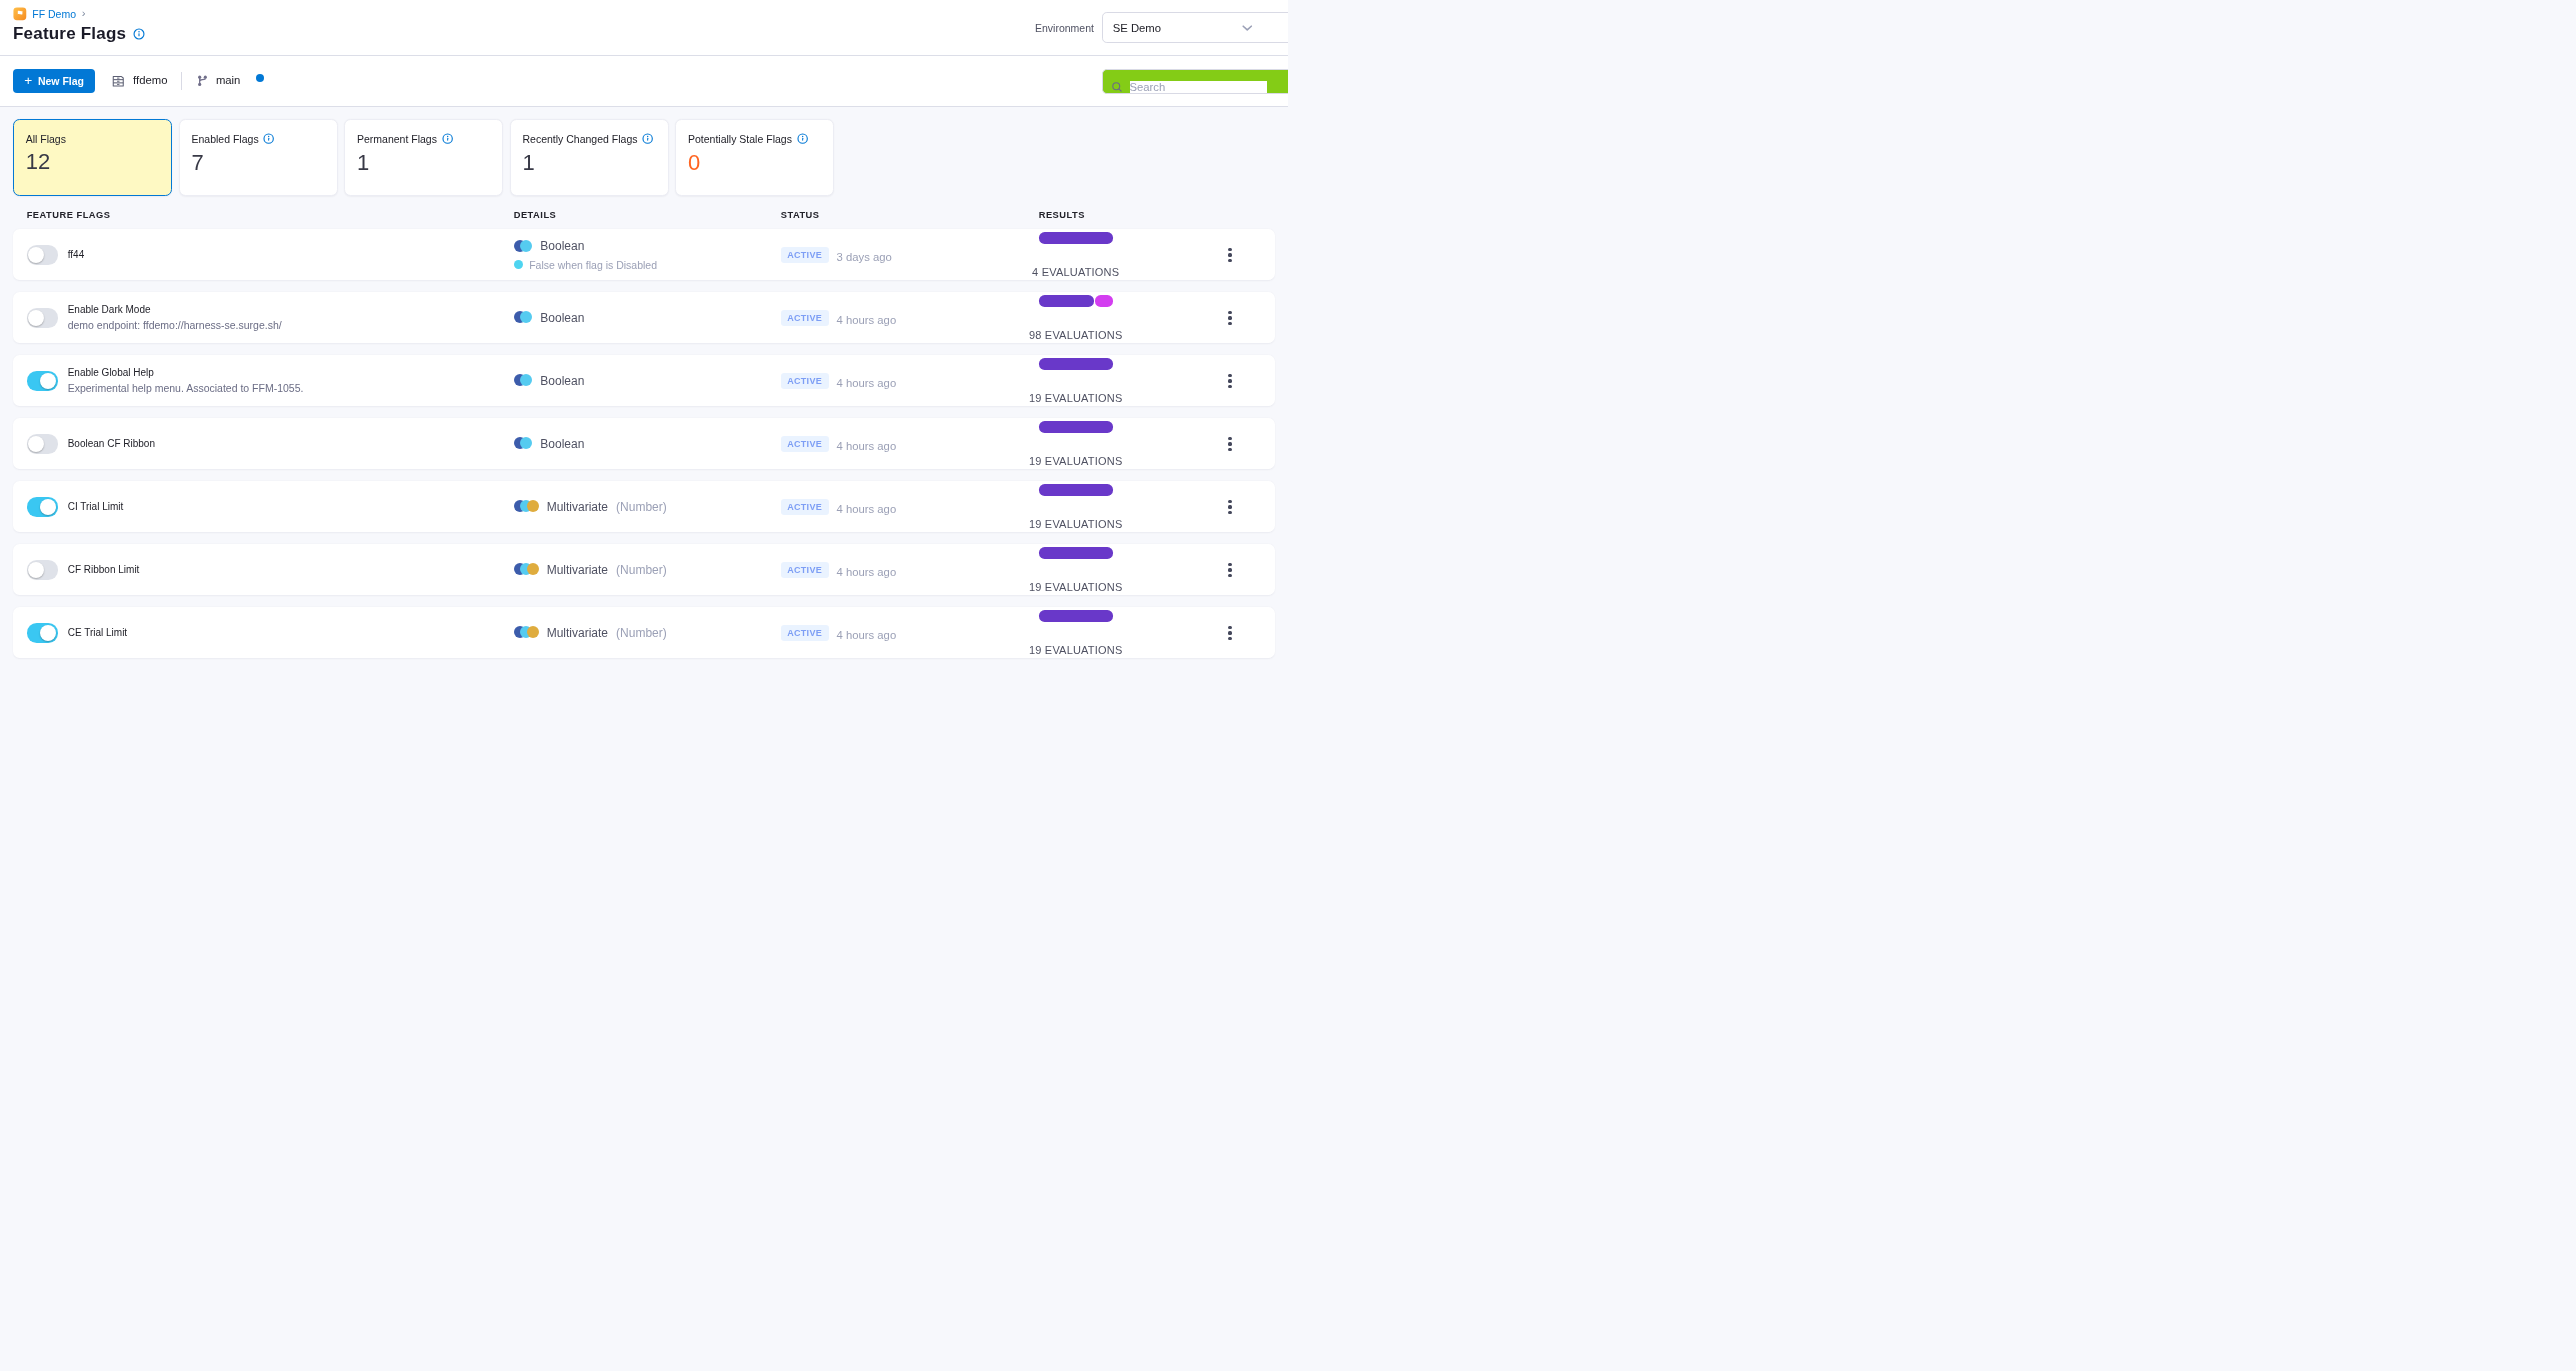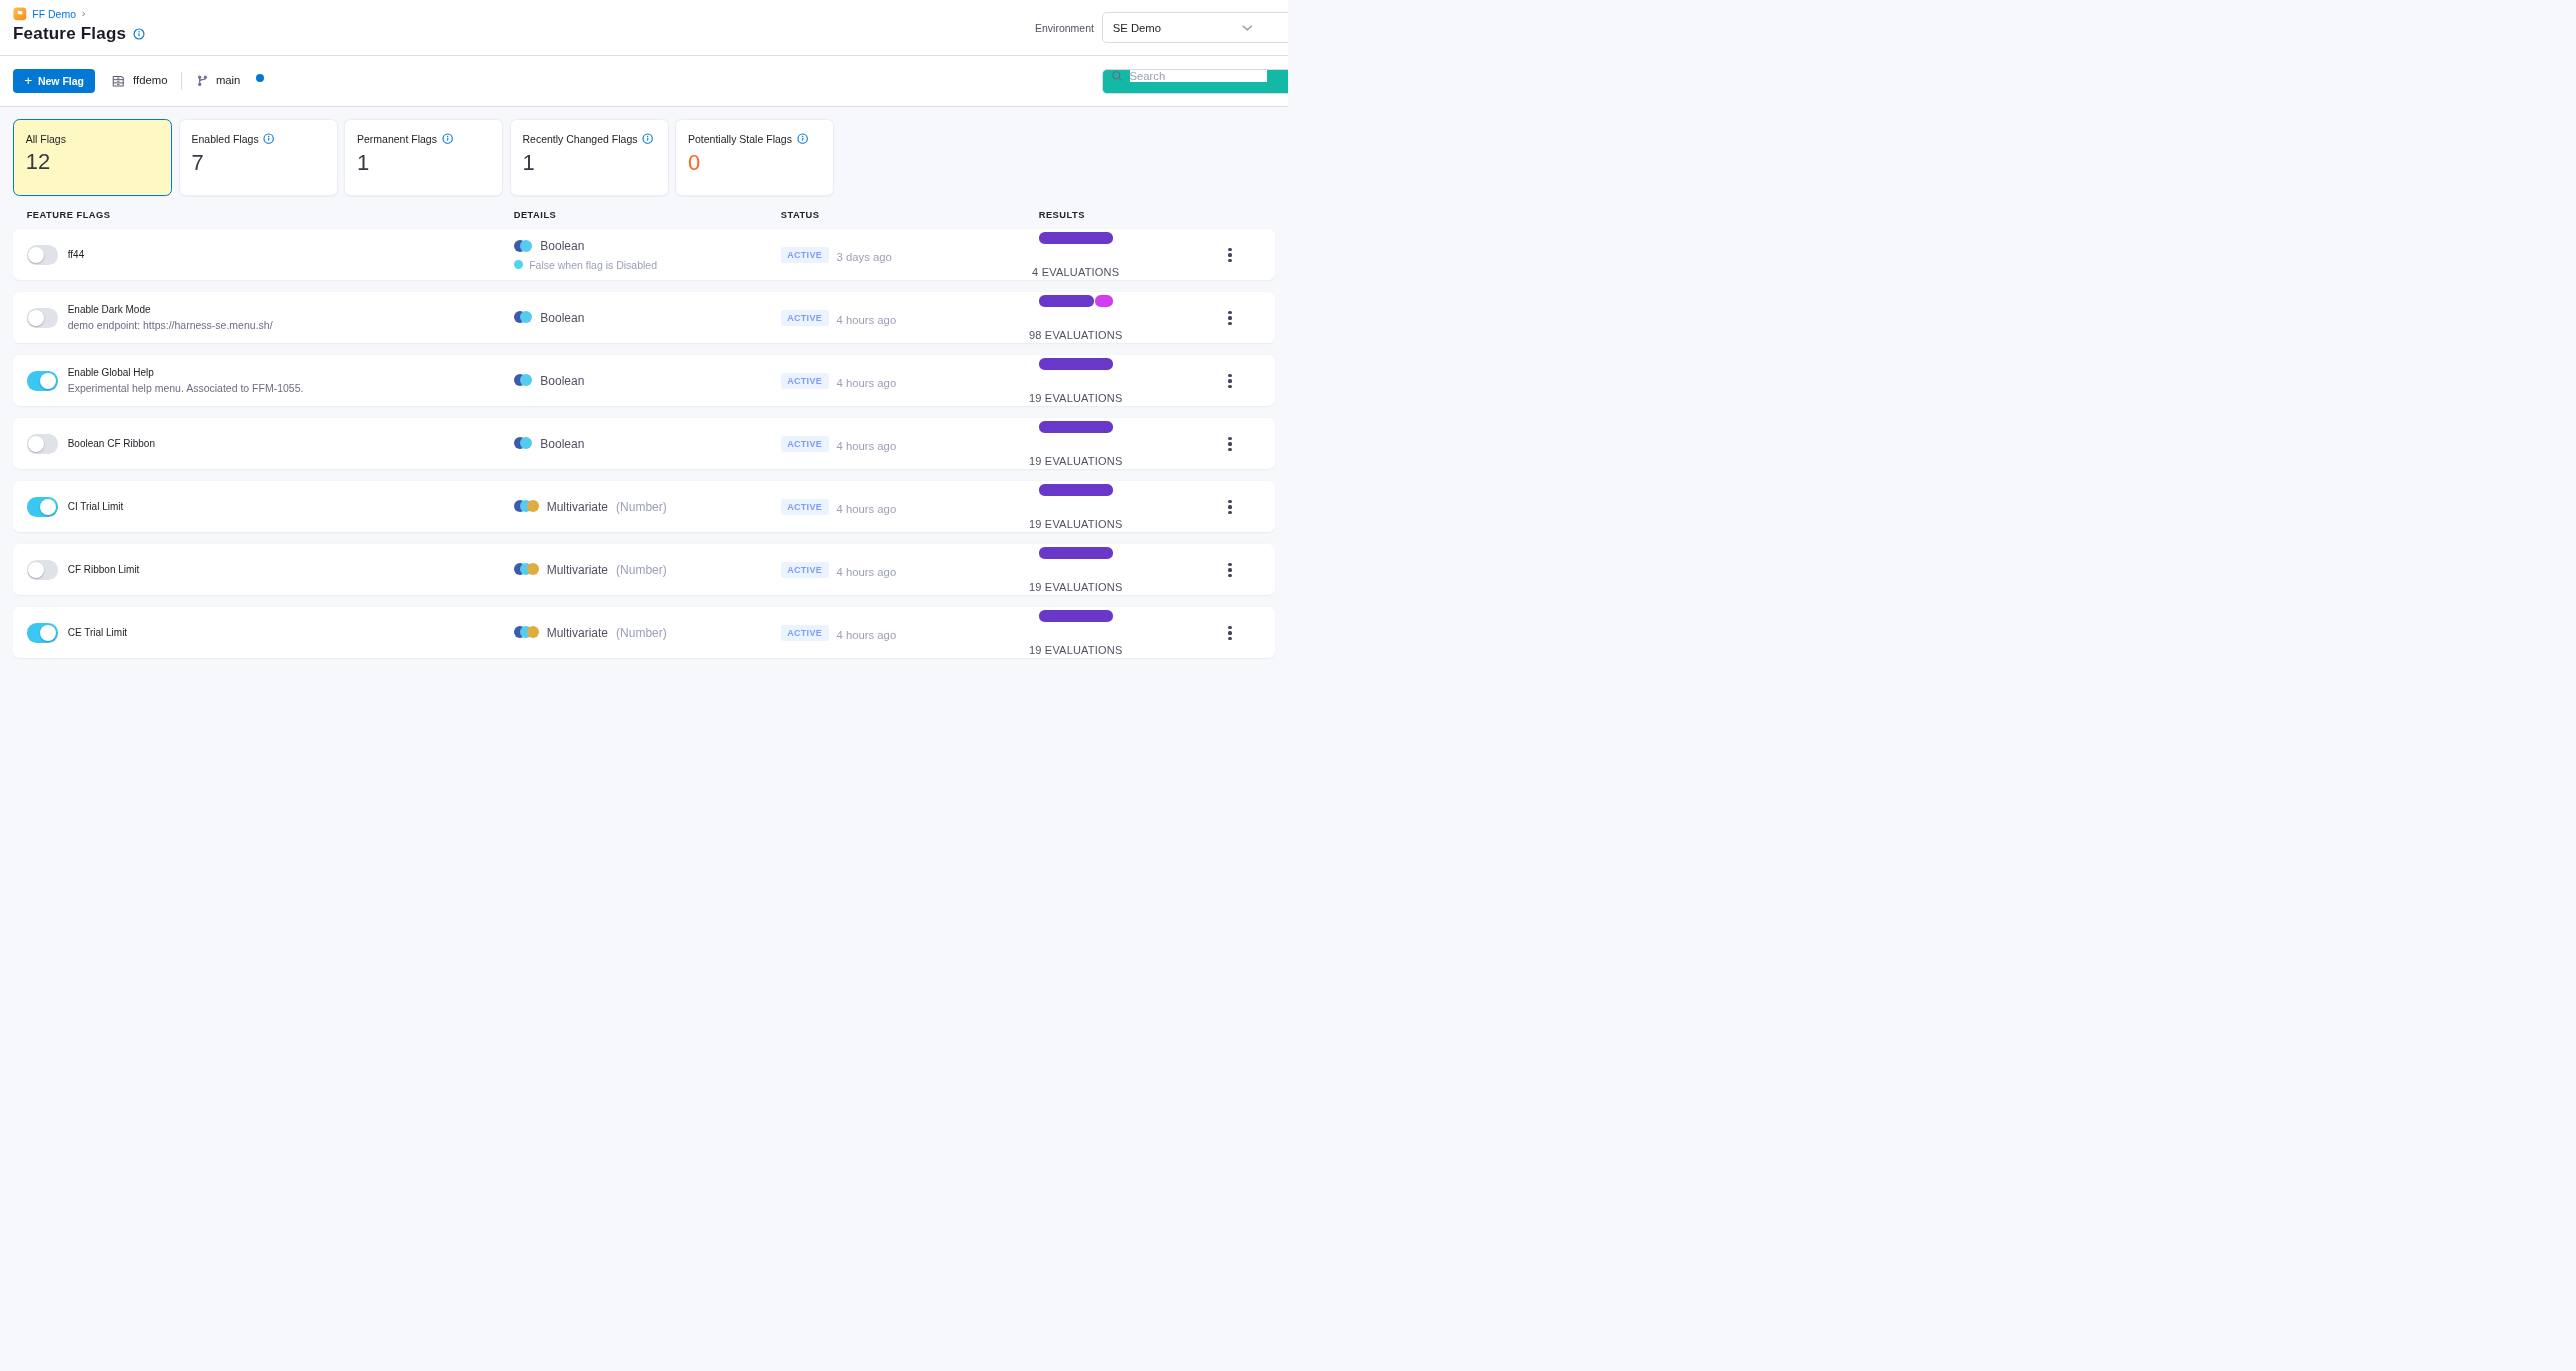--- a/index.html
+++ b/index.html
@@ -17,21 +17,21 @@
   .env-chevron{position:absolute;left:139px;top:12px}
 
   
   .toolbar{position:relative;height:51px;background:#fff;border-bottom:0.8px solid #DCDEE8;display:flex;align-items:center;padding:0 13px;overflow:hidden}
   .btn-primary{height:24px;background:#0278D5;color:#fff;font-weight:700;font-size:10.5px;border:none;border-radius:4px;display:inline-flex;align-items:center;gap:5.6px;padding:0 11.3px;cursor:pointer;font-family:inherit}
   .btn-plus{font-size:13.7px;font-weight:400;line-height:1;margin-top:-0.8px}
   .repo-group,.branch-group{display:flex;align-items:flex-start;gap:7.3px;font-size:11.3px;color:#22222A}
   .repo-group{margin-left:16px}
   .v-divider{width:0.8px;height:18px;background:#D9DAE5;margin:0 13.7px}
   .branch-dot{width:8px;height:8px;border-radius:50%;background:#0278D5;margin-left:8px}
-  .search-box{position:absolute;left:1102px;top:13px;width:203px;height:25px;border:0.8px solid #D9DAE5;border-radius:4.8px;background:#14b8a6;display:flex;align-items:flex-start;gap:6.5px;padding:0 8px}
+  .search-box{position:absolute;left:1102px;top:13px;width:203px;height:25px;border:0.8px solid #D9DAE5;border-radius:4.8px;background:#84cc16;display:flex;align-items:flex-end;gap:6.5px;padding:0 8px}
   .search-box input{border:none;outline:none;font-size:11.3px;color:#22222A;width:137px;font-family:inherit}
   .search-box input::placeholder{color:#9BA0B6}
 
   
   .content{padding:12px 13px 0;background:#F7F8FC}
 
   .cards{display:flex;gap:6.5px}
   .card{width:159px;height:77px;background:#fff;border:0.8px solid #ECEDF4;border-radius:6.5px;padding:13px 12px;box-shadow:0 0.8px 1.6px rgba(40,41,61,.05);cursor:pointer}
   .card.selected{background:#fef9c3;border:1.2px solid #0278D5;padding:12.5px 11.7px}
   .card-label{font-size:10.5px;color:#22222A;display:flex;align-items:center;gap:4.8px;white-space:nowrap}
@@ -250,21 +250,21 @@
           <i></i>
         </div>
     </div>
 
     <div class="flag-row">
       <div class="toggle">
           <span class="knob"></span>
         </div>
       <div class="name-col">
         <span class="flag-name">Enable Dark Mode</span>
-        <span class="flag-desc">demo endpoint: https://harness-se.menu.sh/</span>
+        <span class="flag-desc">demo endpoint: ffdemo://harness-se.surge.sh/</span>
       </div>
       <div class="details-col">
         <div class="type-line">
           <span class="type-icon boolean">
               <i class="c c1"></i>
               <i class="c c2"></i>
             </span>
           <span>Boolean</span>
 
         </div>

